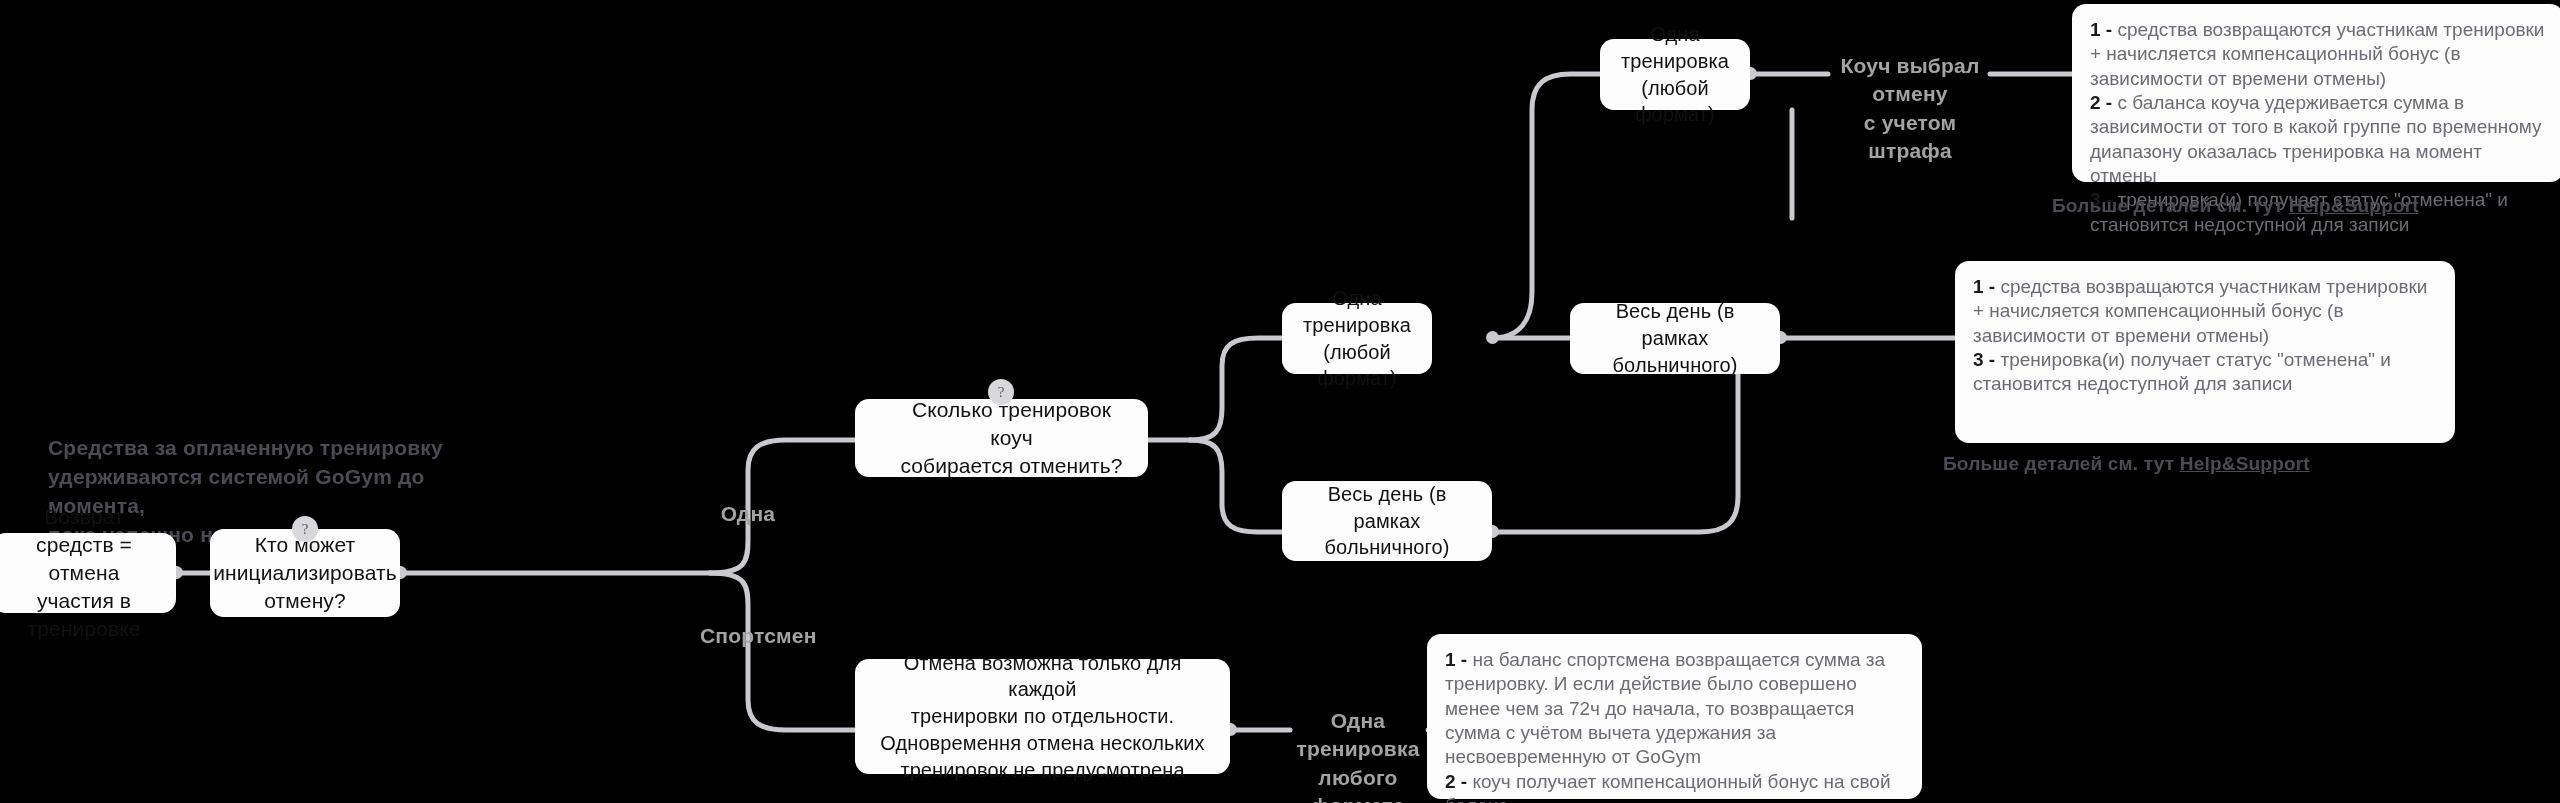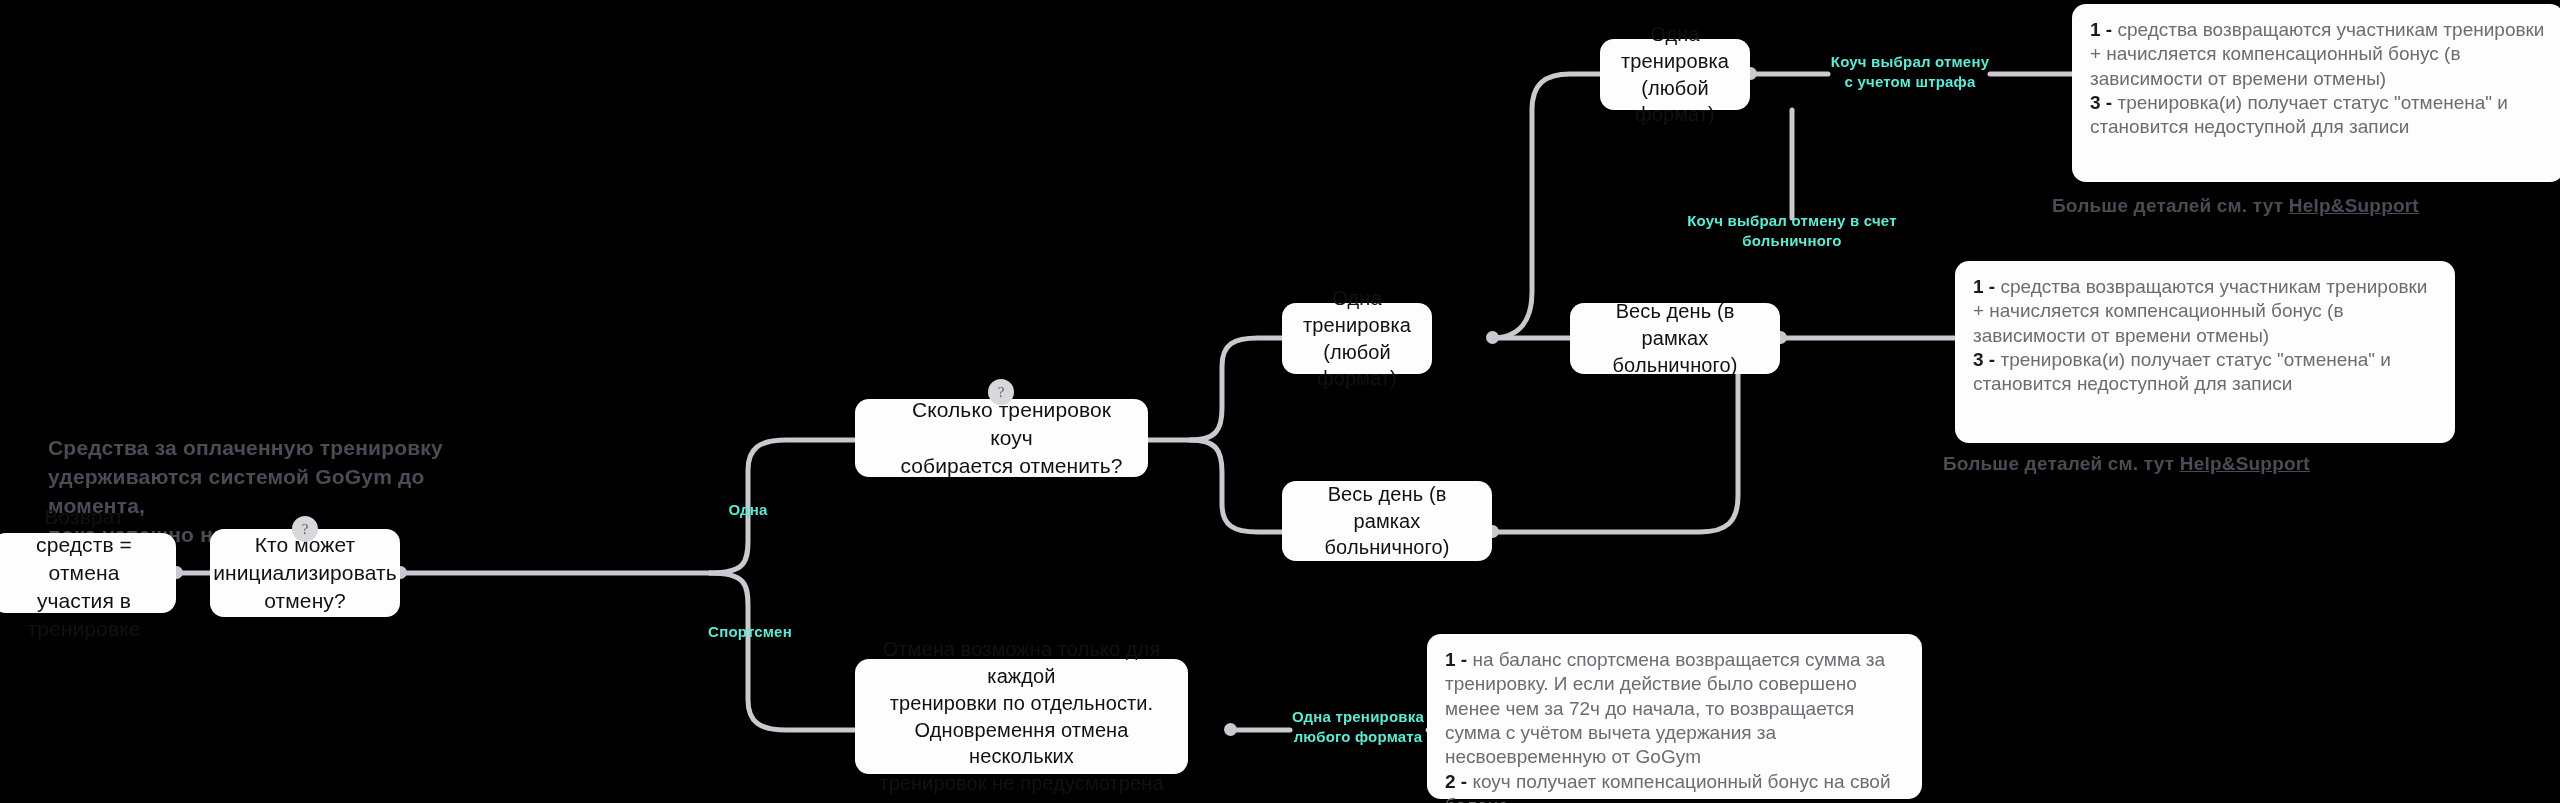--- a/index.html
+++ b/index.html
@@ -46,23 +46,23 @@
     font-size:21px;
     line-height:1.38;
     white-space:pre-line;
     letter-spacing:.2px;
     margin-left:48px;
   }
 
   
   .edge-label{
     position:absolute;
-    color:#5eead4;
+    color:#a3a3a3;
     font-weight:bold;
-    font-size:15px;
+    font-size:21px;
     line-height:1.35;
     text-align:center;
     white-space:pre-line;
     letter-spacing:.2px;
   }
 
   
   .panel{
     position:absolute;
     background:#fdfdfd;
@@ -167,39 +167,39 @@
 
   <div class="node sm" style="left:1282px;top:303px;width:150px;height:71px;">Одна тренировка
 (любой формат)</div>
 
   <div class="node sm" style="left:1570px;top:303px;width:210px;height:71px;">Весь день (в рамках
 больничного)</div>
 
   <div class="node sm" style="left:1282px;top:481px;width:210px;height:80px;">Весь день (в рамках
 больничного)</div>
 
-  <div class="node sm" style="left:855px;top:659px;width:333px;height:115px;">Отмена возможна только для каждой
+  <div class="node sm" style="left:855px;top:659px;width:375px;height:115px;">Отмена возможна только для каждой
 тренировки по отдельности.
 Одновремення отмена нескольких
 тренировок не предусмотрена</div>
 
   <div class="edge-label" style="left:716px;top:500px;width:64px;">Одна</div>
 
   <div class="edge-label" style="left:700px;top:622px;width:100px;">Спортсмен</div>
 
   <div class="edge-label" style="left:1828px;top:52px;width:164px;">Коуч выбрал отмену
 с учетом штрафа</div>
 
-  <div class="edge-label" style="left:1646px;top:211px;width:292px;">Коуч выбрал отмену в счет больничного</div>
 
   <div class="edge-label" style="left:1288px;top:707px;width:140px;">Одна тренировка
 любого формата</div>
 
   <div class="panel" style="left:2072px;top:4px;width:492px;height:178px;">
     <span class="ln"><b>1 -</b><span> средства возвращаются участникам тренировки + начисляется компенсационный бонус (в зависимости от времени отмены)</span></span>
+    <span class="ln"><b>2 -</b><span> с баланса коуча удерживается сумма в зависимости от того в какой группе по временному диапазону оказалась тренировка на момент отмены</span></span>
     <span class="ln"><b>3 -</b><span> тренировка(и) получает статус "отменена" и становится недоступной для записи</span></span>
   </div>
   <div class="panel-foot" style="left:2052px;top:195px;">
     <span>Больше деталей см. тут </span><a href="#">Help&amp;Support</a>
   </div>
 
   <div class="panel" style="left:1955px;top:261px;width:500px;height:182px;">
     <span class="ln"><b>1 -</b><span> средства возвращаются участникам тренировки + начисляется компенсационный бонус (в зависимости от времени отмены)</span></span>
     <span class="ln"><b>3 -</b><span> тренировка(и) получает статус "отменена" и становится недоступной для записи</span></span>
   </div>

